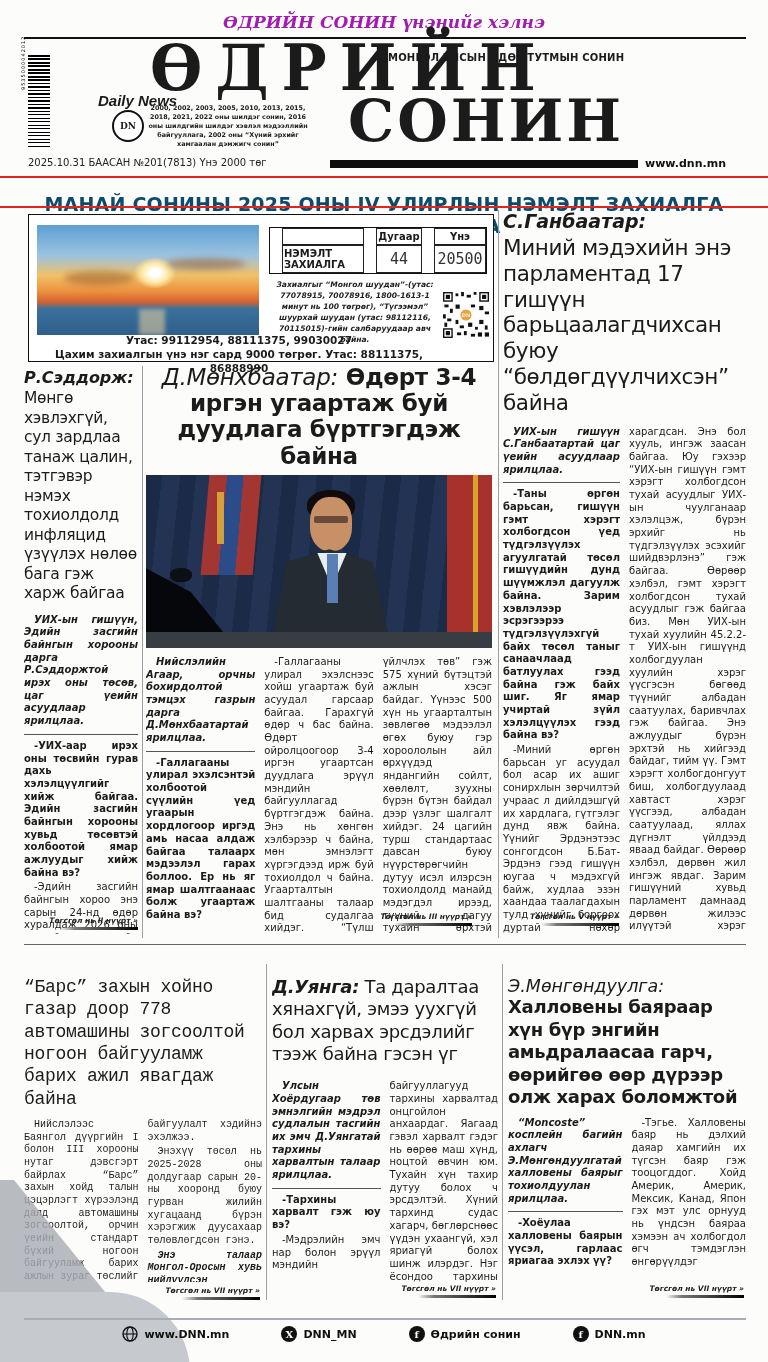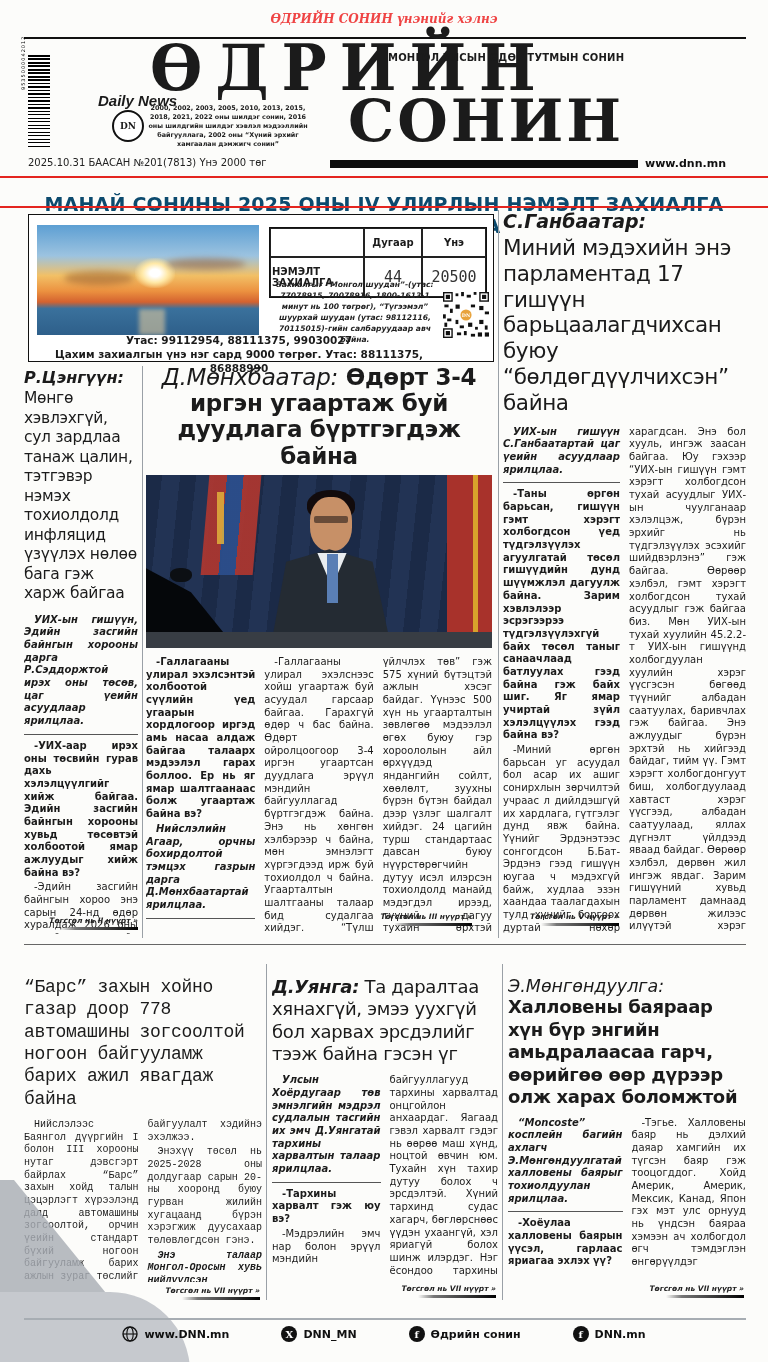--- a/index.html
+++ b/index.html
@@ -3,21 +3,21 @@
 <meta charset="utf-8">
 <style>
   html,body{margin:0;padding:0;background:#e8e8e8;}
   .page{position:relative;width:768px;height:1362px;margin:0 auto;background:#fcfcfa;
         font-family:"DejaVu Sans",sans-serif;color:#1b1b1b;overflow:hidden;}
   .abs{position:absolute;}
 
   
   .tagline{top:12px;left:0;width:100%;text-align:center;
            font-family:"DejaVu Serif",serif;font-style:italic;font-weight:bold;
-           font-size:12px;color:#ef4444;}
+           font-size:17px;color:#a21caf;}
   .rule-top{top:37px;left:24px;width:722px;height:2px;background:#111;}
   .barcode{left:28px;top:55px;width:22px;height:92px;
            background:repeating-linear-gradient(180deg,#000 0 1.5px,#fff 1.5px 3px,#000 3px 4.5px,#fff 4.5px 7px);}
   .barcode-digits{left:20px;top:90px;font-size:5px;letter-spacing:1px;transform:rotate(-90deg);transform-origin:left top;color:#000;}
   .dailynews{left:98px;top:92px;font-family:Liberation Sans, sans-serif;font-weight:bold;font-style:italic;font-size:15px;text-align:center;}
   .dn-medal{left:112px;top:110px;width:28px;height:28px;border:2.5px double #111;border-radius:50%;
             display:flex;align-items:center;justify-content:center;
             font-family:"DejaVu Serif",serif;font-weight:bold;font-size:9px;background:#fff;}
   .title1{left:150px;top:36px;font-family:"DejaVu Serif",serif;font-weight:bold;
           font-size:60px;line-height:1;letter-spacing:13px;transform:scaleY(1.06);transform-origin:left top;}
@@ -46,21 +46,21 @@
   
   .subbox{left:28px;top:214px;width:464px;height:146px;border:1.5px solid #111;background:#fff;}
   .sunset{position:absolute;left:8px;top:10px;width:222px;height:110px;overflow:hidden;
           background:linear-gradient(180deg,#5d9fd3 0%,#9cc3e0 28%,#f2c066 46%,#ec9240 60%,#d4622f 70%,#3a719c 76%,#2e5f8a 100%);}
   .sun{position:absolute;left:44%;top:30%;width:40px;height:30px;
        background:radial-gradient(ellipse at center,#fff 0 18%,#ffe9a8 45%,rgba(255,200,100,0) 75%);}
   .cloud{position:absolute;background:rgba(120,60,30,.4);border-radius:50%;filter:blur(3px);}
   .reflect{position:absolute;left:46%;top:76%;width:26px;height:24%;background:rgba(255,220,160,.5);filter:blur(2px);}
   .subtable{position:absolute;left:240px;top:12px;width:216px;display:grid;
             grid-template-columns:94px 58px 64px;border:1px solid #111;font-size:9px;}
-  .subtable .cell{border:.5px solid #222;display:flex;align-items:center;justify-content:center;padding:8px 1px;}
+  .subtable .cell{border:.5px solid #222;display:flex;align-items:center;justify-content:center;padding:2px 1px;margin-left:12px;}
   .subtable .hd{font-weight:bold;font-size:10px;}
   .subtable .big{font-size:15px;color:#333;font-family:"DejaVu Sans Mono",monospace;}
   .subinfo{position:absolute;left:238px;top:64px;width:176px;font-size:7.6px;font-weight:bold;font-style:italic;
            line-height:1.45;text-align:center;color:#222;}
   .phones{position:absolute;left:6px;top:118px;width:408px;text-align:center;font-weight:bold;font-size:10.5px;line-height:1.35;}
   .qr{position:absolute;left:414px;top:70px;width:46px;height:60px;}
 
   
   .vr{position:absolute;width:1px;background:#9aa0a6;}
   .hr-mid{position:absolute;left:24px;top:944px;width:722px;height:1px;background:#666;}
@@ -86,21 +86,21 @@
   .ph{position:absolute;}
   .a-munkh .cols3{margin-top:8px;height:292px;}
   .a-ganb{left:503px;top:210px;width:243px;height:724px;overflow:hidden;}
   .a-ganb .kick{font-size:19px;display:block;margin-bottom:3px;}
   .a-ganb h3{font-size:21.5px;line-height:1.2;letter-spacing:-.4px;margin-bottom:10px;}
   .a-ganb .cols2{height:520px;}
   .a-bars{left:24px;top:976px;width:238px;height:306px;overflow:hidden;font-family:Liberation Mono, monospace;}
   .a-bars h3{font-size:18px;line-height:1.24;letter-spacing:-.3px;margin-bottom:9px;}
   .a-bars .cols2{height:180px;}
   .a-uyan{left:272px;top:976px;width:226px;height:306px;overflow:hidden;}
-  .a-uyan h3{font-size:18px;line-height:1.24;letter-spacing:-.3px;margin-bottom:9px;}
+  .a-uyan h3{font-size:18px;line-height:1.24;letter-spacing:-.3px;margin-bottom:15px;}
   .a-uyan .cols2{height:204px;}
   .a-mung{left:508px;top:976px;width:238px;height:306px;overflow:hidden;}
   .a-mung .kick-i{font-size:17.5px;display:block;}
   .a-mung h3{font-size:18px;font-weight:bold;line-height:1.25;letter-spacing:-.3px;margin-bottom:8px;}
   .a-mung .cols2{height:162px;}
 
   
   .footer-rule{left:24px;top:1318px;width:722px;height:2px;background:#a7adb3;}
   .footer{left:0;top:1326px;width:100%;display:flex;justify-content:center;gap:52px;align-items:center;}
   .f-item{display:flex;align-items:center;gap:6px;font-size:11px;font-weight:bold;color:#111;}
@@ -204,21 +204,21 @@
     </svg>
   </div>
 
   <div class="vr" style="left:142px;top:366px;height:572px"></div>
   <div class="vr" style="left:498px;top:210px;height:728px"></div>
   <div class="vr" style="left:266px;top:964px;height:336px"></div>
   <div class="vr" style="left:502px;top:964px;height:336px"></div>
   <div class="hr-mid"></div>
 
   <article class="abs a-sed">
-    <span class="kick">Р.Цэнгүүн:</span>
+    <span class="kick">Р.Сэддорж:</span>
     <h3>Мөнгө хэвлэхгүй, сул зардлаа танаж цалин, тэтгэвэр нэмэх тохиолдолд инфляцид үзүүлэх нөлөө бага гэж харж байгаа</h3>
     <div>
         <p class="para s-lead">УИХ-ын гишүүн, Эдийн засгийн байнгын хорооны дарга Р.Сэддоржтой ирэх оны төсөв, цаг үеийн асуудлаар ярилцлаа.</p>
         <p class="para s-q">-УИХ-аар ирэх оны төсвийн гурав дахь хэлэлцүүлгийг хийж байгаа. Эдийн засгийн байнгын хорооны хувьд төсөвтэй холбоотой ямар ажлуудыг хийж байна вэ?</p>
         <p class="para">-Эдийн засгийн байнгын хороо энэ сарын 24-нд өдөр хуралдаж 2026 оны төсвийн төслийн гурав дахь хэлэлцүүлгийг хийсэн. Хэлэлцүүлгийн явцад УИХ-ын гишүүн С.Цэнгүүн, Ш.Бямбасүрэн, Ч.Лодойсамбуу нараас төсвийн хөрөнгө оруулалтаас хийх шаардлагагүй төсөв арга хэмжээнүүдийг хасах, төсвийн хэмнэлт хийх талаар зарчмын зөрүүтэй саналууд гаргасныг хуралдаанд оролцсон гишүүдийн олонх дэмжээгүй.</p>
       </div>
   </article>
   <div class="more" style="left:24px;width:114px;top:916px">
     <span>Төгсгөл нь II нүүрт »</span><i class="bar"></i>
   </div>
@@ -234,22 +234,22 @@
       <div class="ph" style="left:7%;bottom:38%;width:22px;height:14px;background:#0c0f13;border-radius:45%"></div>
       <div class="ph" style="left:46.5%;top:9%;width:14%;height:17%;background:#120b0c;border-radius:50% 50% 42% 42%"></div>
       <div class="ph" style="left:47.5%;top:13%;width:12%;height:31%;background:#c79067;border-radius:44%"></div>
       <div class="ph" style="left:48.5%;top:24%;width:10%;height:4%;background:rgba(25,18,18,.55);border-radius:2px"></div>
       <div class="ph" style="left:29%;top:43%;width:48%;height:60%;background:#242b33;clip-path:polygon(14% 100%,24% 12%,50% 0,76% 12%,88% 100%)"></div>
       <div class="ph" style="left:49.5%;top:45%;width:8.5%;height:20%;background:#e9edf0;clip-path:polygon(0 0,100% 0,50% 100%)"></div>
       <div class="ph" style="left:52.3%;top:46%;width:3.2%;height:28%;background:#5a7fb5"></div>
       <div class="ph" style="left:0;bottom:0;width:100%;height:9%;background:#383d44"></div>
     </div>
     <div class="cols3">
+        <p class="para s-lead">Нийслэлийн Агаар, орчны бохирдолтой тэмцэх газрын дарга Д.Мөнхбаатартай ярилцлаа.</p>
         <p class="para s-q">-Галлагааны улирал эхэлсэнтэй холбоотой сүүлийн үед угаарын хордлогоор иргэд амь насаа алдаж байгаа талаарх мэдээлэл гарах боллоо. Ер нь яг ямар шалтгаанаас болж угаартаж байна вэ?</p>
-        <p class="para s-lead">Нийслэлийн Агаар, орчны бохирдолтой тэмцэх газрын дарга Д.Мөнхбаатартай ярилцлаа.</p>
         <p class="para">-Галлагааны улирал эхэлснээс хойш угаартаж буй асуудал гарсаар байгаа. Гарахгүй өдөр ч бас байна. Өдөрт ойролцоогоор 3-4 иргэн угаартсан дуудлага эрүүл мэндийн байгууллагад бүртгэгдэж байна. Энэ нь хөнгөн хэлбэрээр ч байна, мөн эмнэлэгт хүргэгдээд ирж буй тохиолдол ч байна. Угаарталтын шалтгааны талаар бид судалгаа хийдэг. “Түлш хэрэглэгчдэд үйлчлэх төв” гэж 575 хүний бүтэцтэй ажлын хэсэг байдаг. Үүнээс 500 хүн нь угаарталтын зөвлөгөө мэдээлэл өгөх буюу гэр хороололын айл өрхүүдэд яндангийн сойлт, хөөлөлт, зуухны бүрэн бүтэн байдал дээр үзлэг шалгалт хийдэг. 24 цагийн турш стандартаас давсан буюу нүүрстөрөгчийн дутуу исэл илэрсэн тохиолдолд манайд мэдэгдэл ирээд, түүний дагуу тухайн өрхтэй холбогдох арга хэмжээ авдаг. Бүр шаардлагатай тохиолдолд хөрш рүү нь залгах, эсвэл манай гэрээт ажилтан очиж, сэрэмжлүүлэг өгч ажилладаг. Харамсалтай нь өнөөдөр 132 мянган угаарын хий мэдрэгчийг айл өрхүүдэд суурилуулсан боловч үүнээс 18 мянган угаар мэдрэгчийг нь унтраасан байна.</p>
       </div>
   </article>
   <div class="more" style="left:358px;width:114px;top:912px">
     <span>Төгсгөл нь III нүүрт »</span><i class="bar"></i>
   </div>
 
   <article class="abs a-ganb">
     <span class="kick">С.Ганбаатар:</span>
     <h3>Миний мэдэхийн энэ парламентад 17 гишүүн барьцаалагдчихсан буюу “бөлдөгдүүлчихсэн” байна</h3>

